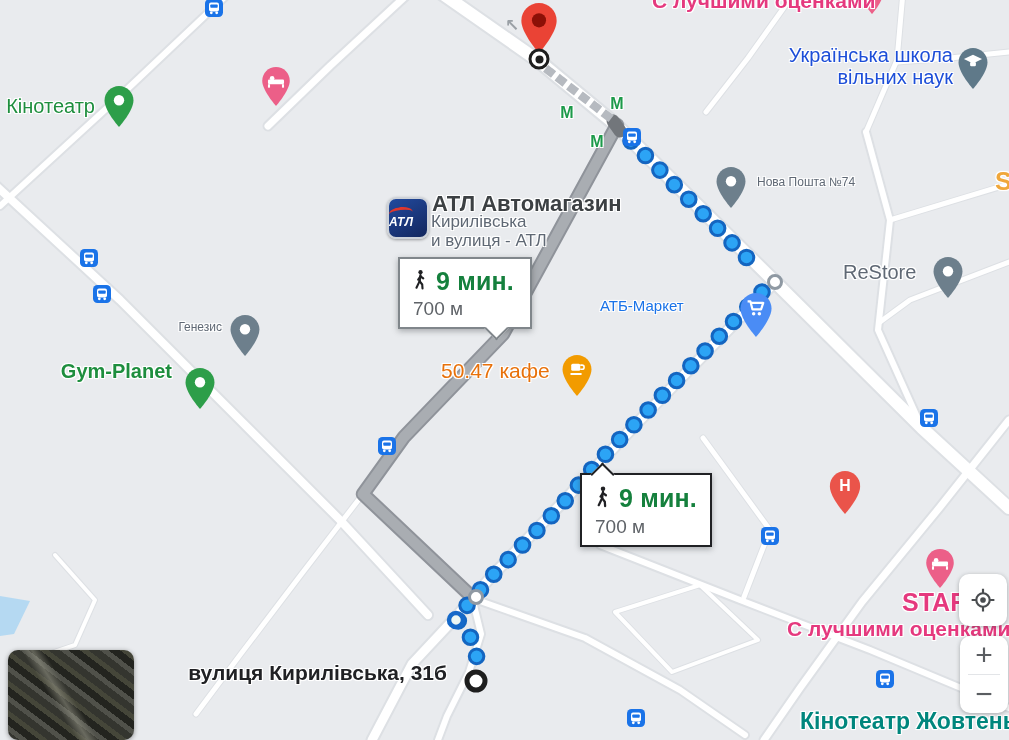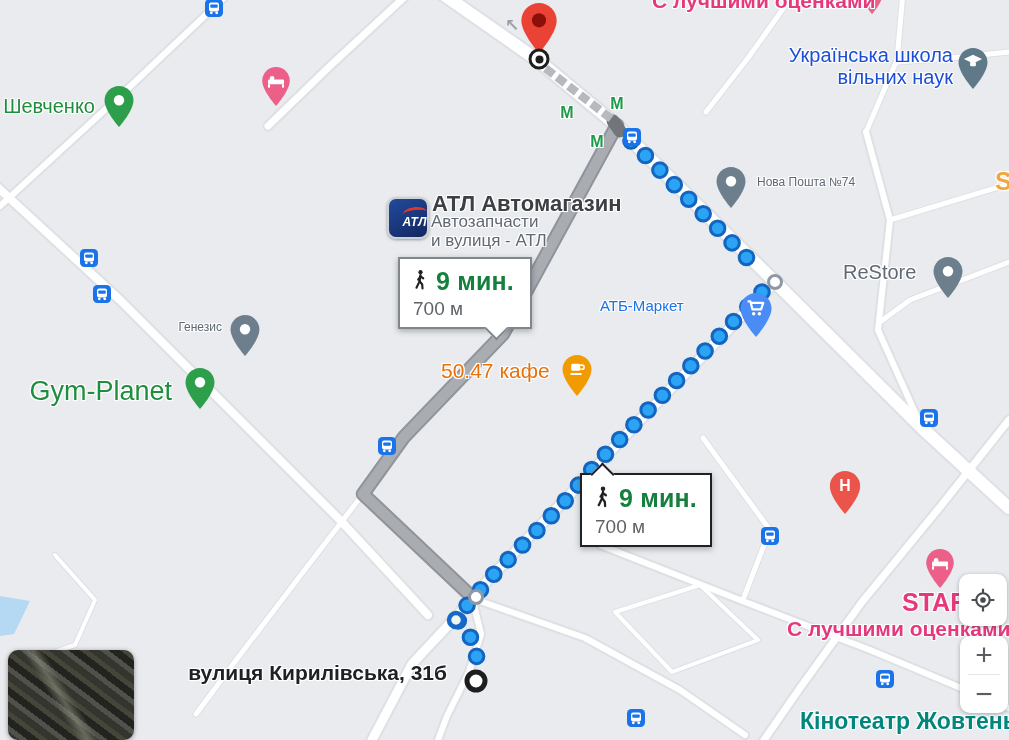--- a/index.html
+++ b/index.html
@@ -29,21 +29,21 @@
   .route-tooltip .row1{display:flex;align-items:center;gap:7px;}
   .route-tooltip .time{font-size:25px;font-weight:bold;color:#15803d;letter-spacing:.2px;}
   .route-tooltip .dist{font-size:19px;color:#5f6368;margin-top:0px;margin-left:1px;}
   .route-tooltip .pointer{position:absolute;width:15px;height:15px;background:#fff;transform:rotate(45deg);}
   .route-tooltip.alt{border:2px solid #80868b;}
   .route-tooltip.alt .pointer{border-right:2px solid #80868b;border-bottom:2px solid #80868b;bottom:-9.5px;}
   .route-tooltip.selected{border:2px solid #202124;}
   .route-tooltip.selected .pointer{border-top:2px solid #202124;border-left:2px solid #202124;top:-9.5px;}
   .atl-logo{position:absolute;width:38px;height:38px;border-radius:9px;border:2px solid #cdd2d9;
     background:linear-gradient(150deg,#224a9e,#13275e);box-shadow:0 1px 3px rgba(0,0,0,.35);
-    display:flex;align-items:flex-end;justify-content:center;flex-direction:column;}
+    display:flex;align-items:flex-start;justify-content:center;flex-direction:column;}
   .atl-logo .swoosh{width:24px;height:9px;border-top:3px solid #e0372c;border-radius:50%;
     transform:rotate(-6deg);margin-bottom:-4px;}
   .atl-logo .atl-text{color:#fff;font-size:12px;font-weight:bold;font-style:italic;letter-spacing:.5px;}
   .ctrl-btn{position:absolute;background:#fff;border-radius:10px;box-shadow:0 1px 4px rgba(60,64,67,.4);
     display:flex;align-items:center;justify-content:center;pointer-events:auto;cursor:pointer;z-index:10;}
   .zoom-panel{position:absolute;background:#fff;border-radius:10px;box-shadow:0 1px 4px rgba(60,64,67,.4);
     display:flex;flex-direction:column;pointer-events:auto;z-index:10;}
   .zoom-panel .zbtn{flex:1;display:flex;align-items:center;justify-content:center;font-size:30px;
     color:#5a5d61;cursor:pointer;}
   .zoom-panel .divider{height:1px;background:#e3e5e8;margin:0 8px;}
@@ -300,37 +300,37 @@
       <div class="map-label" style="left: 843px; top: 261px; font-size: 20px; color: rgb(95, 104, 116); font-weight: normal;">
         <span>ReStore</span>
       </div>
       <div class="map-label" style="left: 995px; top: 167px; font-size: 25px; color: rgb(240, 167, 59); font-weight: bold;">
         <span>S</span>
       </div>
       <div class="map-label" style="left: 432px; top: 192px; font-size: 22px; color: rgb(60, 64, 67); font-weight: 600;">
         <span>АТЛ Автомагазин</span>
       </div>
       <div class="map-label" style="left: 431px; top: 212px; font-size: 17px; color: rgb(95, 104, 116); font-weight: normal;">
-        <span>Автозапчасти</span>
+        <span>Кирилівська</span>
         <span>и вулиця - АТЛ</span>
       </div>
       <div class="map-label" style="left: 600px; top: 298px; font-size: 15px; color: rgb(26, 115, 232); font-weight: normal;">
         <span>АТБ-Маркет</span>
       </div>
       <div class="map-label" style="left: 441px; top: 359px; font-size: 21px; color: rgb(232, 113, 10); font-weight: normal;">
         <span>50.47 кафе</span>
       </div>
       <div class="map-label align-right" style="right: 787px; top: 321px; font-size: 12px; color: rgb(95, 104, 116); font-weight: normal;">
         <span>Генезис</span>
       </div>
-      <div class="map-label align-right" style="right: 837px; top: 376px; font-size: 27px; color: rgb(30, 142, 62); font-weight: normal;">
+      <div class="map-label align-right" style="right: 837px; top: 360px; font-size: 20px; color: rgb(30, 142, 62); font-weight: bold;">
         <span>Gym-Planet</span>
       </div>
       <div class="map-label align-right" style="right: 914px; top: 95px; font-size: 20px; color: rgb(30, 142, 62); font-weight: normal;">
-        <span>Шевченко</span>
+        <span>Кінотеатр</span>
       </div>
       <div class="map-label align-right" style="right: 562px; top: 661px; font-size: 21px; color: rgb(32, 33, 36); font-weight: 600;">
         <span>вулиця Кирилівська, 31б</span>
       </div>
       <div class="map-label" style="left: 902px; top: 588px; font-size: 25px; color: rgb(229, 57, 126); font-weight: bold;">
         <span>STAR</span>
       </div>
       <div class="map-label" style="left: 652px; top: -11px; font-size: 21px; color: rgb(229, 57, 126); font-weight: 600;">
         <span>С лучшими оценками</span>
       </div>

